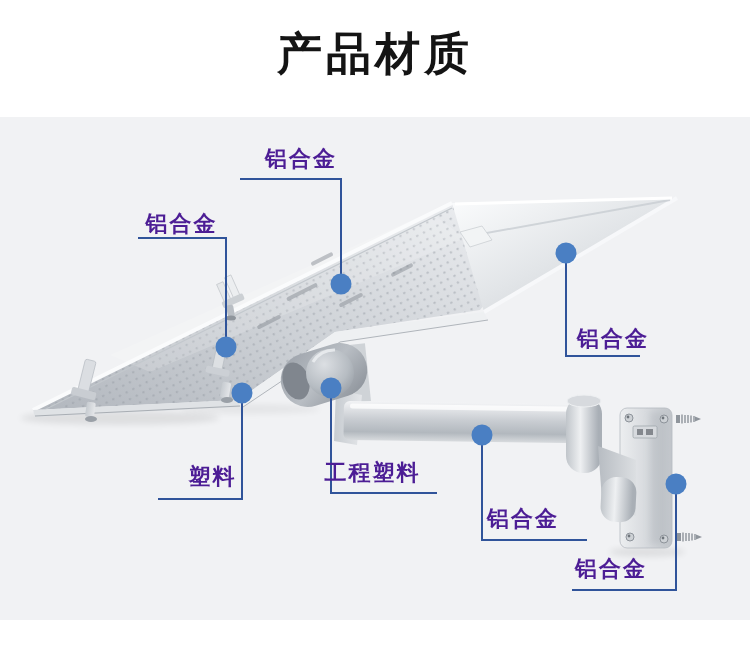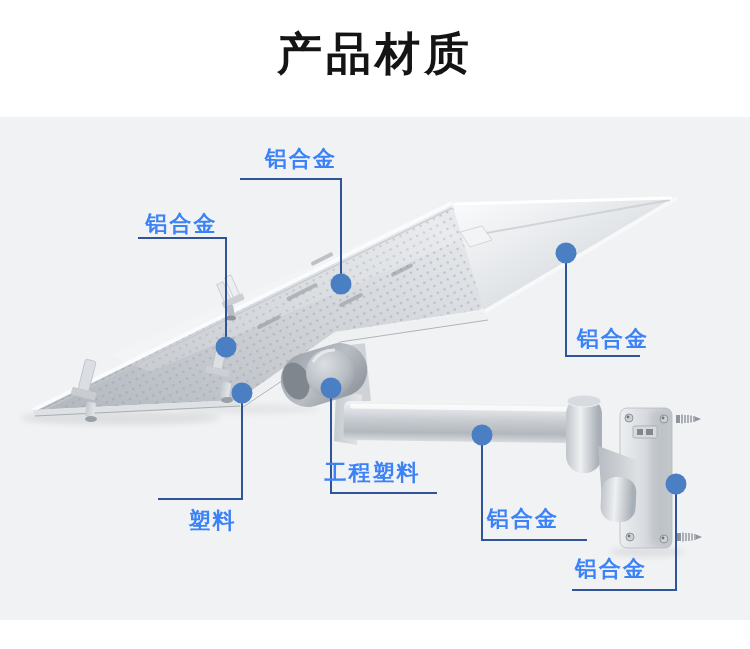--- a/index.html
+++ b/index.html
@@ -3,26 +3,26 @@
 <meta charset="utf-8">
 <style>
   html,body{margin:0;padding:0;background:#ffffff;}
   body{width:750px;height:649px;position:relative;overflow:hidden;
        font-family:"Liberation Sans","DejaVu Sans",sans-serif;}
   .page{position:absolute;inset:0;width:678px;height:649px;}
   .title{position:absolute;left:0;top:24px;width:750px;text-align:center;
          font-size:45px;font-weight:700;letter-spacing:4px;color:#141414;}
   .panel{position:absolute;left:0;top:117px;width:750px;height:503px;background:#f1f2f4;}
   svg.scene{position:absolute;left:0;top:0;width:750px;height:649px;}
-  .callout-label{position:absolute;font-size:22px;font-weight:700;color:#3b82f6;
+  .callout-label{position:absolute;font-size:22px;font-weight:700;color:#4c1d95;
                  letter-spacing:2px;text-align:center;white-space:nowrap;line-height:26px;}
   .c1{left:251px;top:146px;width:100px;}
   .c2{left:134px;top:211px;width:95px;}
   .c3{left:568px;top:326px;width:90px;}
-  .c4{left:170px;top:464px;width:85px;margin-top:44px;}
+  .c4{left:170px;top:464px;width:85px;}
   .c5{left:320px;top:460px;width:105px;}
   .c6{left:478px;top:506px;width:90px;}
   .c7{left:566px;top:556px;width:90px;}
 </style>
 </head>
 <body>
 
 <div class="page">
 
   <div class="title">产品材质</div>

